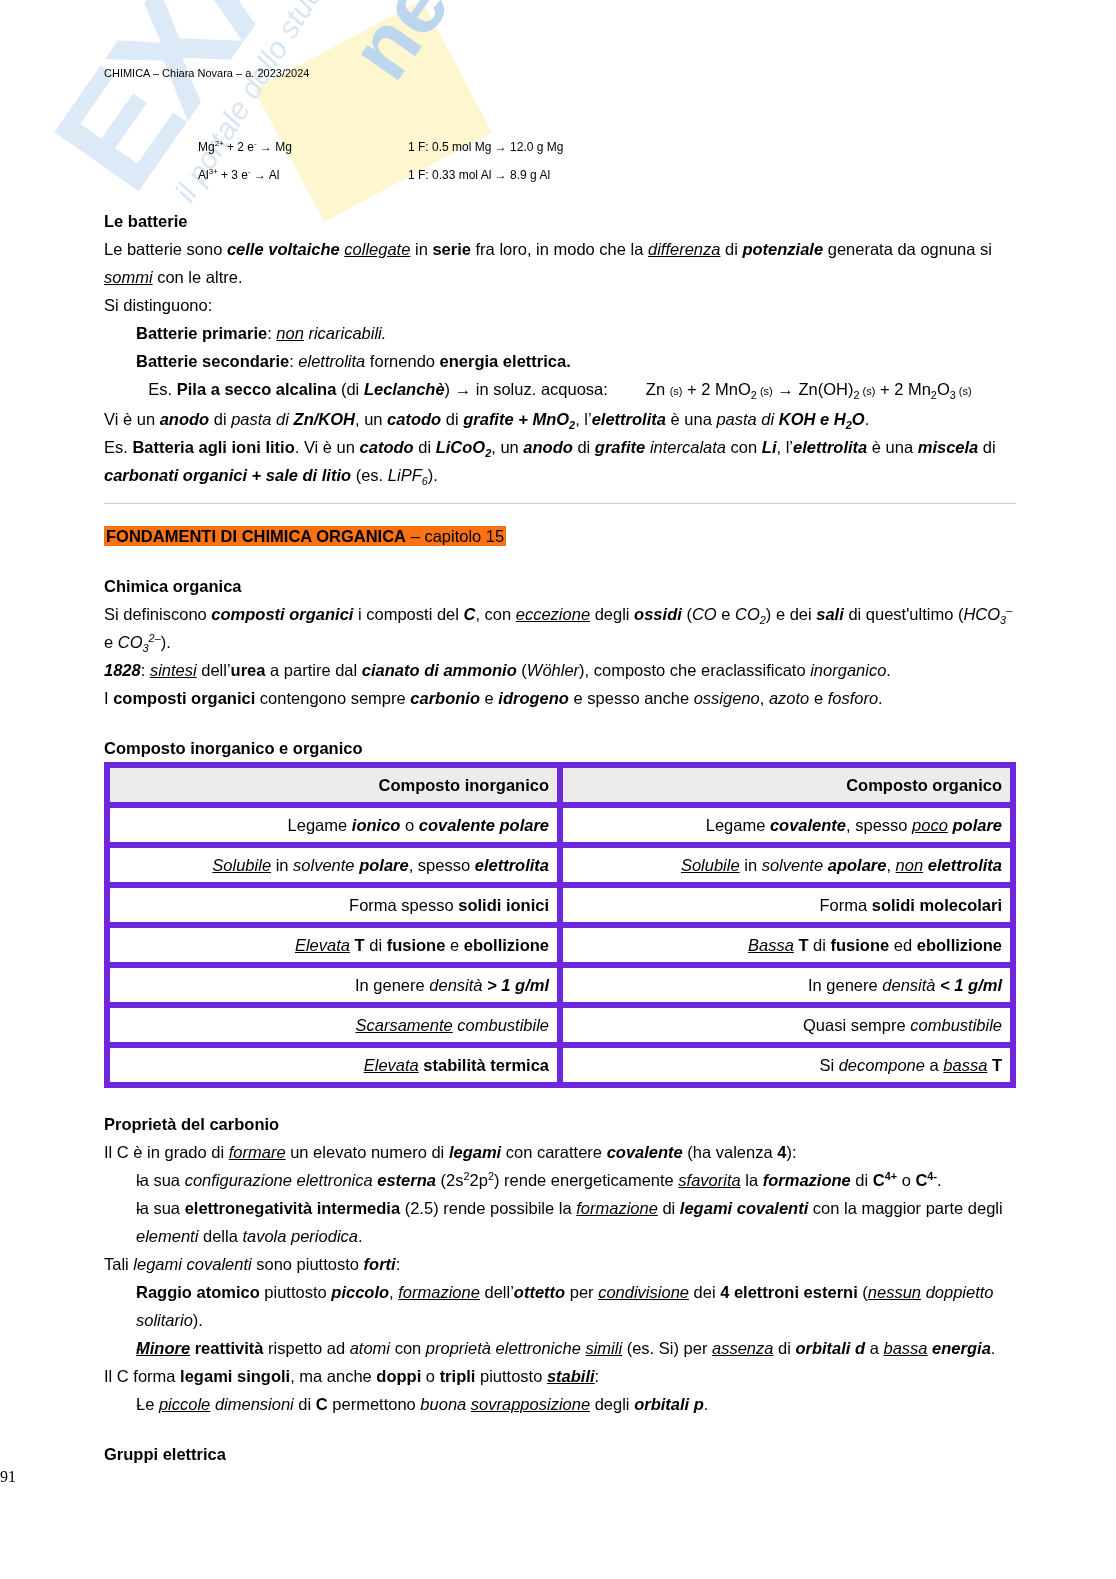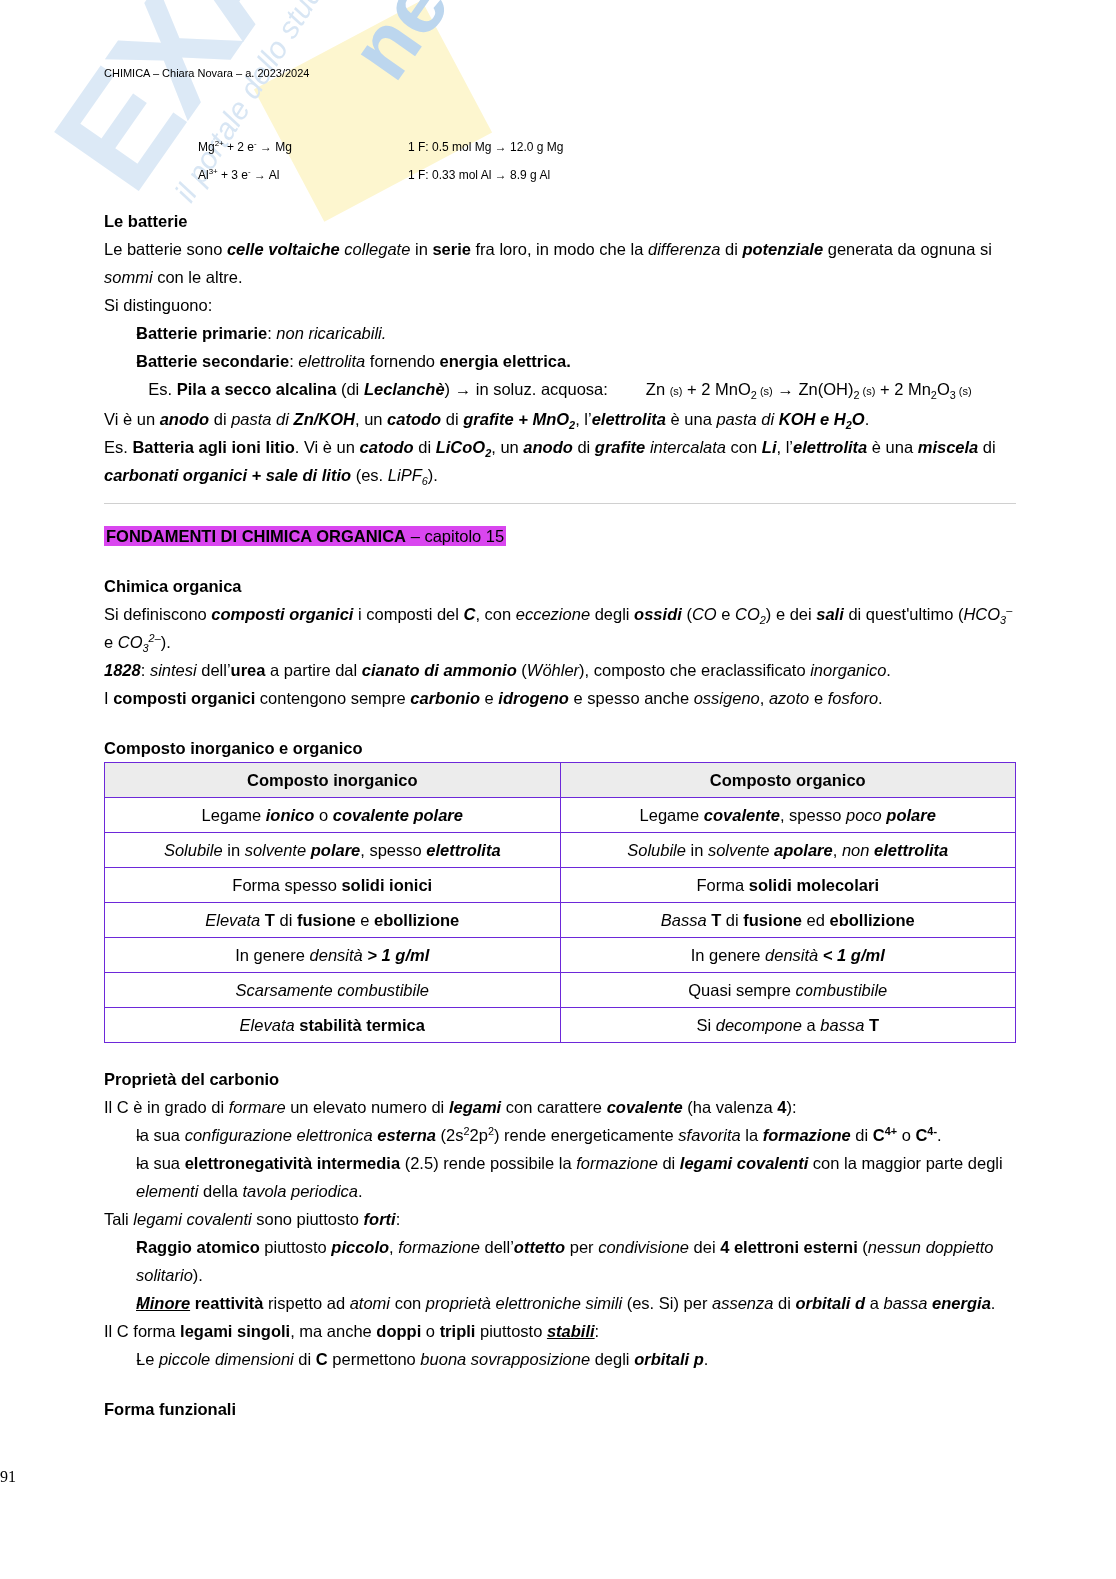--- a/index.html
+++ b/index.html
@@ -89,61 +89,61 @@
   .body-col {
     position: absolute;
     left: 104px; top: 207px;
     width: 912px;
     font-size: 16.5px;
     line-height: 28px;
   }
   .b { font-weight: bold; }
   .i { font-style: italic; }
   .bi { font-weight: bold; font-style: italic; }
-  .iu { font-style: italic; }
+  .iu { font-style: italic; text-decoration: underline; }
   .biu { font-weight: bold; font-style: italic; text-decoration: underline; }
   .h3 { font-weight: bold; }
   .bullets { margin: 0; padding: 0; list-style: none; }
   .bullets li {
     display: flex;
     align-items: flex-start;
   }
   .bullets li .dash {
     width: 32px;
     flex: 0 0 32px;
     text-align: left;
     padding-left: 32px;
     box-sizing: border-box;
   }
   .bullets li .btxt { flex: 1; }
   .small { font-size: 11px; }
   sub, sup { font-size: 0.66em; line-height: 0; }
   .hl {
-    background: #d946ef;
+    background: #f97316;
     padding: 1px 2px;
   }
   .divider {
     height: 1px;
     background: #d0d0d0;
     margin: 14px 0 18px 0;
   }
   .spacer-m { height: 22px; }
   .eqline { white-space: nowrap; text-align: center; }
   .eqline .pad { display:inline-block; width: 38px; }
   
   table.cmp {
     border-collapse: collapse;
     width: 912px;
     font-size: 16.5px;
     table-layout: fixed;
   }
   table.cmp td, table.cmp th {
-    border: 1px solid #6d28d9;
+    border: 6px solid #6d28d9;
     padding: 3px 8px;
-    text-align: center;
+    text-align: right;
     vertical-align: middle;
     height: 26px;
     font-weight: normal;
   }
   table.cmp thead th {
     background: #ececec;
     font-weight: bold;
   }
   .pagenum {
     position: absolute;
@@ -282,18 +282,18 @@
       <div>Il C forma <span class="b">legami singoli</span>, ma anche <span class="b">doppi</span> o <span class="b">tripli</span> piuttosto <span class="biu">stabili</span>:</div>
       <ul class="bullets">
         <li>
           <span class="dash">-</span>
           <span class="btxt">Le <span class="iu">piccole</span> <span class="i">dimensioni</span> di <span class="b">C</span> permettono <span class="i">buona</span> <span class="iu">sovrapposizione</span> degli <span class="bi">orbitali p</span>.</span>
         </li>
       </ul>
 
       <div class="spacer-m"></div>
 
-      <div class="h3">Forma funzionali</div>
+      <div class="h3">Gruppi elettrica</div>
     </div>
 
     <div class="pagenum">91</div>
   </div>
 </div>
 
 </body></html>

